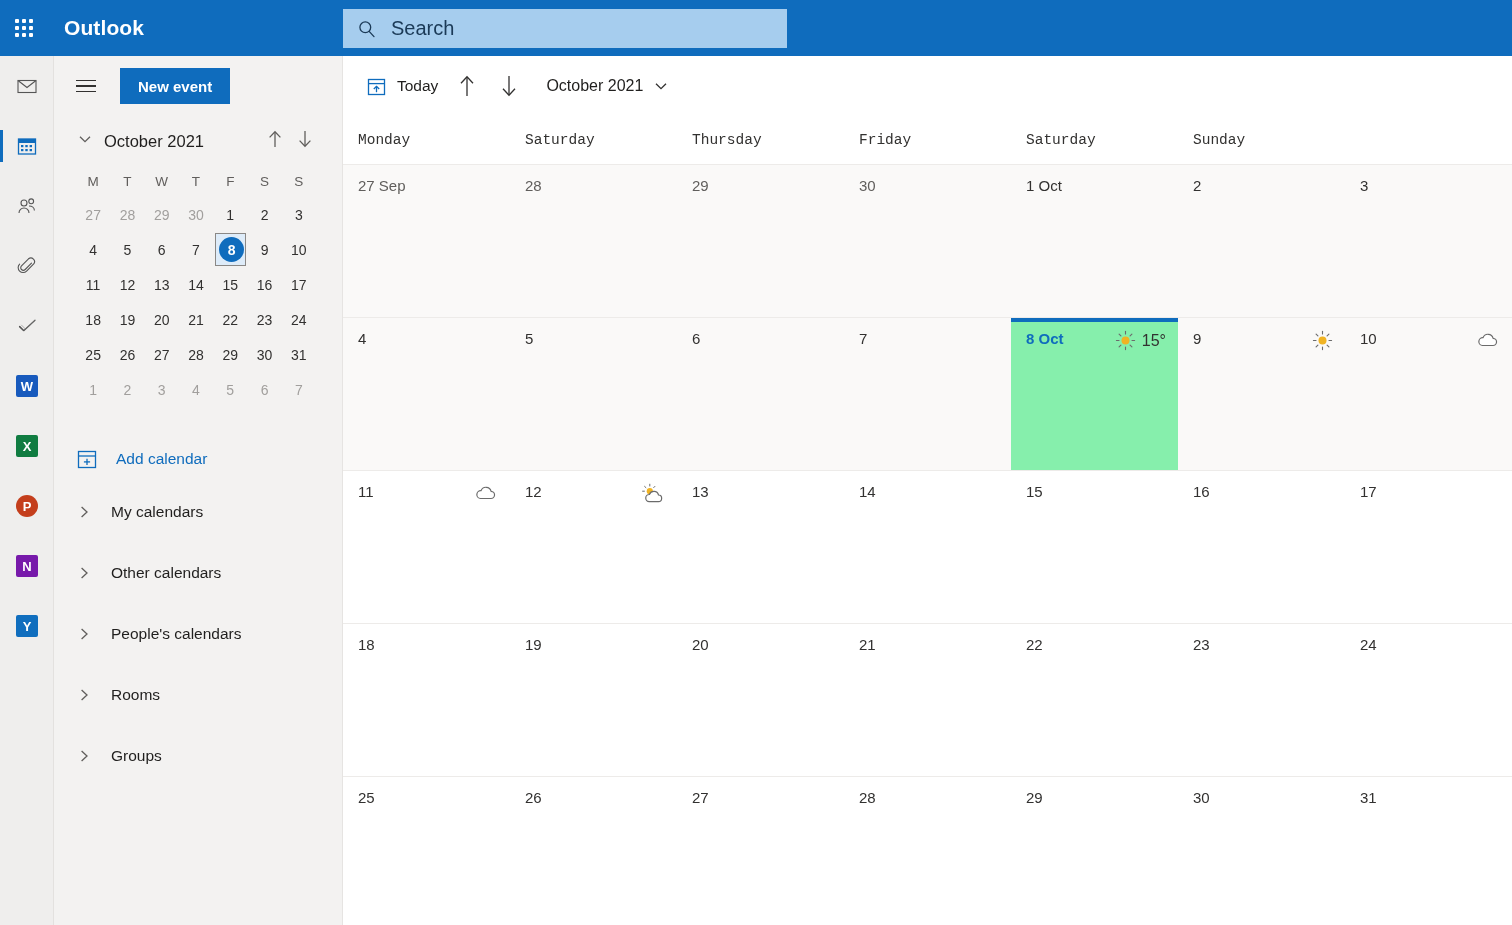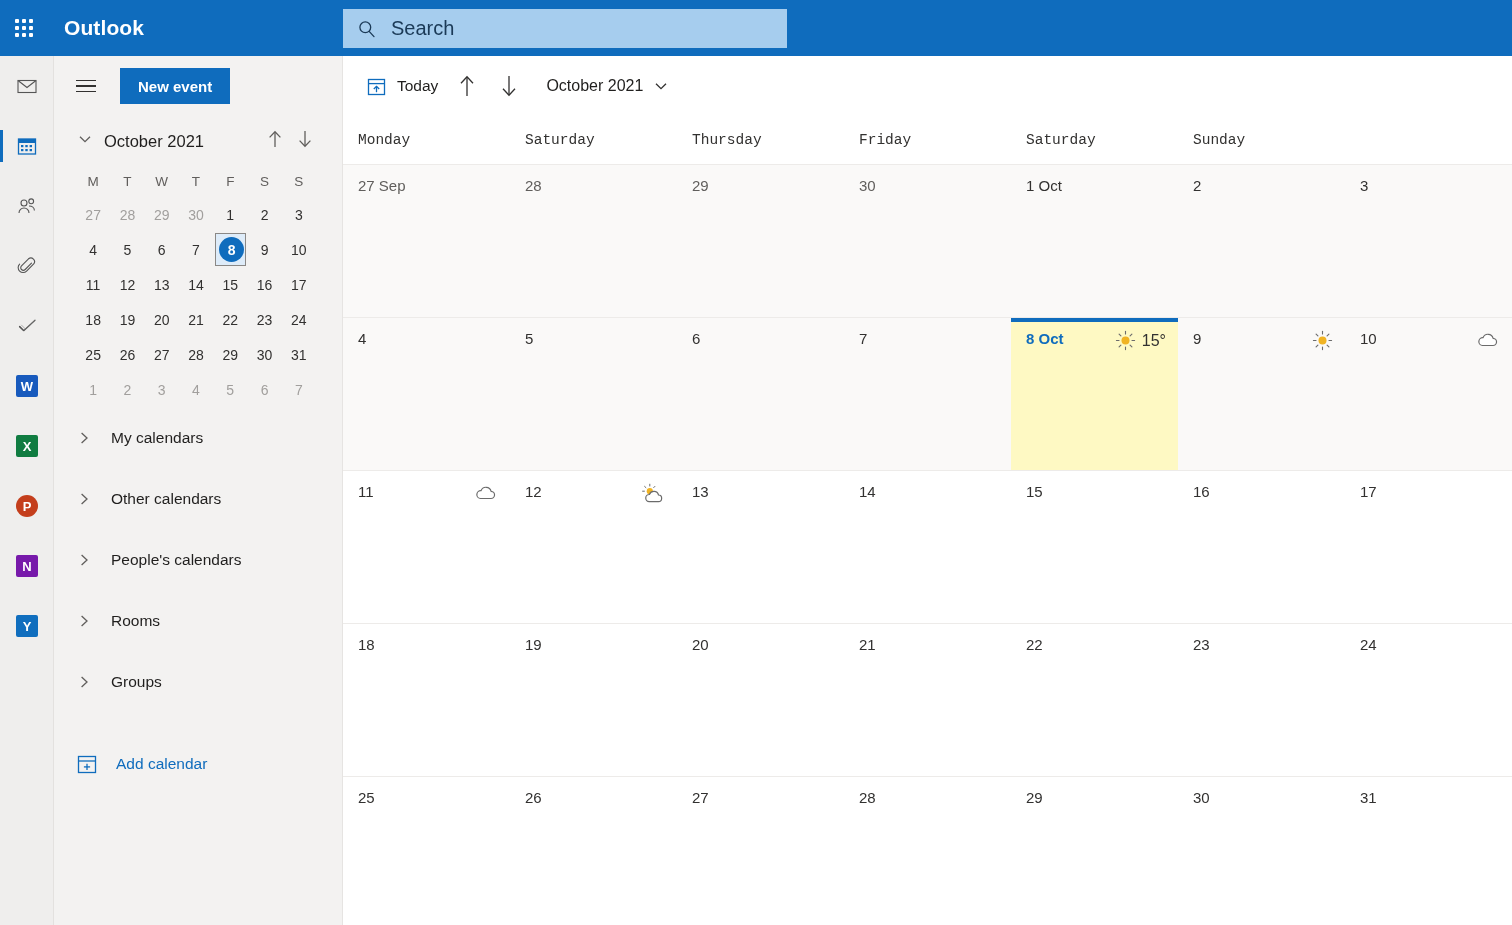--- a/index.html
+++ b/index.html
@@ -124,21 +124,21 @@
   #weeks { }
   .week { display: grid; grid-template-columns: repeat(7, 167px);
     height: 153px; border-bottom: 1px solid #edebe9; }
   .week.tinted { background: #faf9f8; }
   .cell { position: relative; padding: 12px 0 0 0; cursor: pointer; }
   .cell .num { font-size: 15px; color: #323130; padding-left: 15px; }
   .cell.dim .num { color: #605e5c; }
   .cell .wx { position: absolute; right: 12px; top: 12px; display: flex;
     align-items: center; gap: 6px; }
   .cell .wx .temp { font-size: 16px; color: #323130; }
-  .cell.selected { background: #fef9c3; }
+  .cell.selected { background: #86efac; }
   .cell.selected .num { color: #0f6cbd; font-weight: 600; }
   .cell.selected::before {
     content: ""; position: absolute; left: 0; top: 0; right: 0; height: 4px;
     background: #0f6cbd;
   }
   .week.lastrow { border-bottom: none; }
 </style>
 </head>
 <body>
 
@@ -329,72 +329,72 @@
             <td class="oth">3</td>
             <td class="oth">4</td>
             <td class="oth">5</td>
             <td class="oth">6</td>
             <td class="oth">7</td>
           </tr>
         </tbody>
     </table>
   </div>
 
-  <div id="callist">
-      <div class="callist-item">
-        <span class="arrow">
-          <svg width="16" height="16" viewBox="0 0 16 16">
-            <polyline points="5.6,3 11,8 5.6,13" fill="none" stroke="#605e5c" stroke-width="1.3"></polyline>
-          </svg>
-        </span>
-        <span class="lbl">My calendars</span>
-      </div>
-      <div class="callist-item">
-        <span class="arrow">
-          <svg width="16" height="16" viewBox="0 0 16 16">
-            <polyline points="5.6,3 11,8 5.6,13" fill="none" stroke="#605e5c" stroke-width="1.3"></polyline>
-          </svg>
-        </span>
-        <span class="lbl">Other calendars</span>
-      </div>
-      <div class="callist-item">
-        <span class="arrow">
-          <svg width="16" height="16" viewBox="0 0 16 16">
-            <polyline points="5.6,3 11,8 5.6,13" fill="none" stroke="#605e5c" stroke-width="1.3"></polyline>
-          </svg>
-        </span>
-        <span class="lbl">People's calendars</span>
-      </div>
-      <div class="callist-item">
-        <span class="arrow">
-          <svg width="16" height="16" viewBox="0 0 16 16">
-            <polyline points="5.6,3 11,8 5.6,13" fill="none" stroke="#605e5c" stroke-width="1.3"></polyline>
-          </svg>
-        </span>
-        <span class="lbl">Rooms</span>
-      </div>
-      <div class="callist-item">
-        <span class="arrow">
-          <svg width="16" height="16" viewBox="0 0 16 16">
-            <polyline points="5.6,3 11,8 5.6,13" fill="none" stroke="#605e5c" stroke-width="1.3"></polyline>
-          </svg>
-        </span>
-        <span class="lbl">Groups</span>
-      </div>
-    </div>
-
   <div id="addcal">
     <svg width="22" height="22" viewBox="0 0 22 22">
       <rect x="2.5" y="3.5" width="17" height="16" fill="none" stroke="#0f6cbd" stroke-width="1.3"></rect>
       <line x1="2.5" y1="8" x2="19.5" y2="8" stroke="#0f6cbd" stroke-width="1.3"></line>
       <line x1="11" y1="10.8" x2="11" y2="17" stroke="#0f6cbd" stroke-width="1.3"></line>
       <line x1="7.9" y1="13.9" x2="14.1" y2="13.9" stroke="#0f6cbd" stroke-width="1.3"></line>
     </svg>
     <span class="lbl">Add calendar</span>
   </div>
+
+  <div id="callist">
+      <div class="callist-item">
+        <span class="arrow">
+          <svg width="16" height="16" viewBox="0 0 16 16">
+            <polyline points="5.6,3 11,8 5.6,13" fill="none" stroke="#605e5c" stroke-width="1.3"></polyline>
+          </svg>
+        </span>
+        <span class="lbl">My calendars</span>
+      </div>
+      <div class="callist-item">
+        <span class="arrow">
+          <svg width="16" height="16" viewBox="0 0 16 16">
+            <polyline points="5.6,3 11,8 5.6,13" fill="none" stroke="#605e5c" stroke-width="1.3"></polyline>
+          </svg>
+        </span>
+        <span class="lbl">Other calendars</span>
+      </div>
+      <div class="callist-item">
+        <span class="arrow">
+          <svg width="16" height="16" viewBox="0 0 16 16">
+            <polyline points="5.6,3 11,8 5.6,13" fill="none" stroke="#605e5c" stroke-width="1.3"></polyline>
+          </svg>
+        </span>
+        <span class="lbl">People's calendars</span>
+      </div>
+      <div class="callist-item">
+        <span class="arrow">
+          <svg width="16" height="16" viewBox="0 0 16 16">
+            <polyline points="5.6,3 11,8 5.6,13" fill="none" stroke="#605e5c" stroke-width="1.3"></polyline>
+          </svg>
+        </span>
+        <span class="lbl">Rooms</span>
+      </div>
+      <div class="callist-item">
+        <span class="arrow">
+          <svg width="16" height="16" viewBox="0 0 16 16">
+            <polyline points="5.6,3 11,8 5.6,13" fill="none" stroke="#605e5c" stroke-width="1.3"></polyline>
+          </svg>
+        </span>
+        <span class="lbl">Groups</span>
+      </div>
+    </div>
 </div>
 
 <div id="calarea">
 
   <div id="cal-toolbar">
     <div class="tb-btn">
       <svg width="21" height="21" viewBox="0 0 21 21">
         <rect x="2.5" y="3.5" width="16" height="15" fill="none" stroke="#0f6cbd" stroke-width="1.3"></rect>
         <line x1="2.5" y1="7.6" x2="18.5" y2="7.6" stroke="#0f6cbd" stroke-width="1.3"></line>
         <line x1="10.5" y1="16.2" x2="10.5" y2="10.4" stroke="#0f6cbd" stroke-width="1.3"></line>

